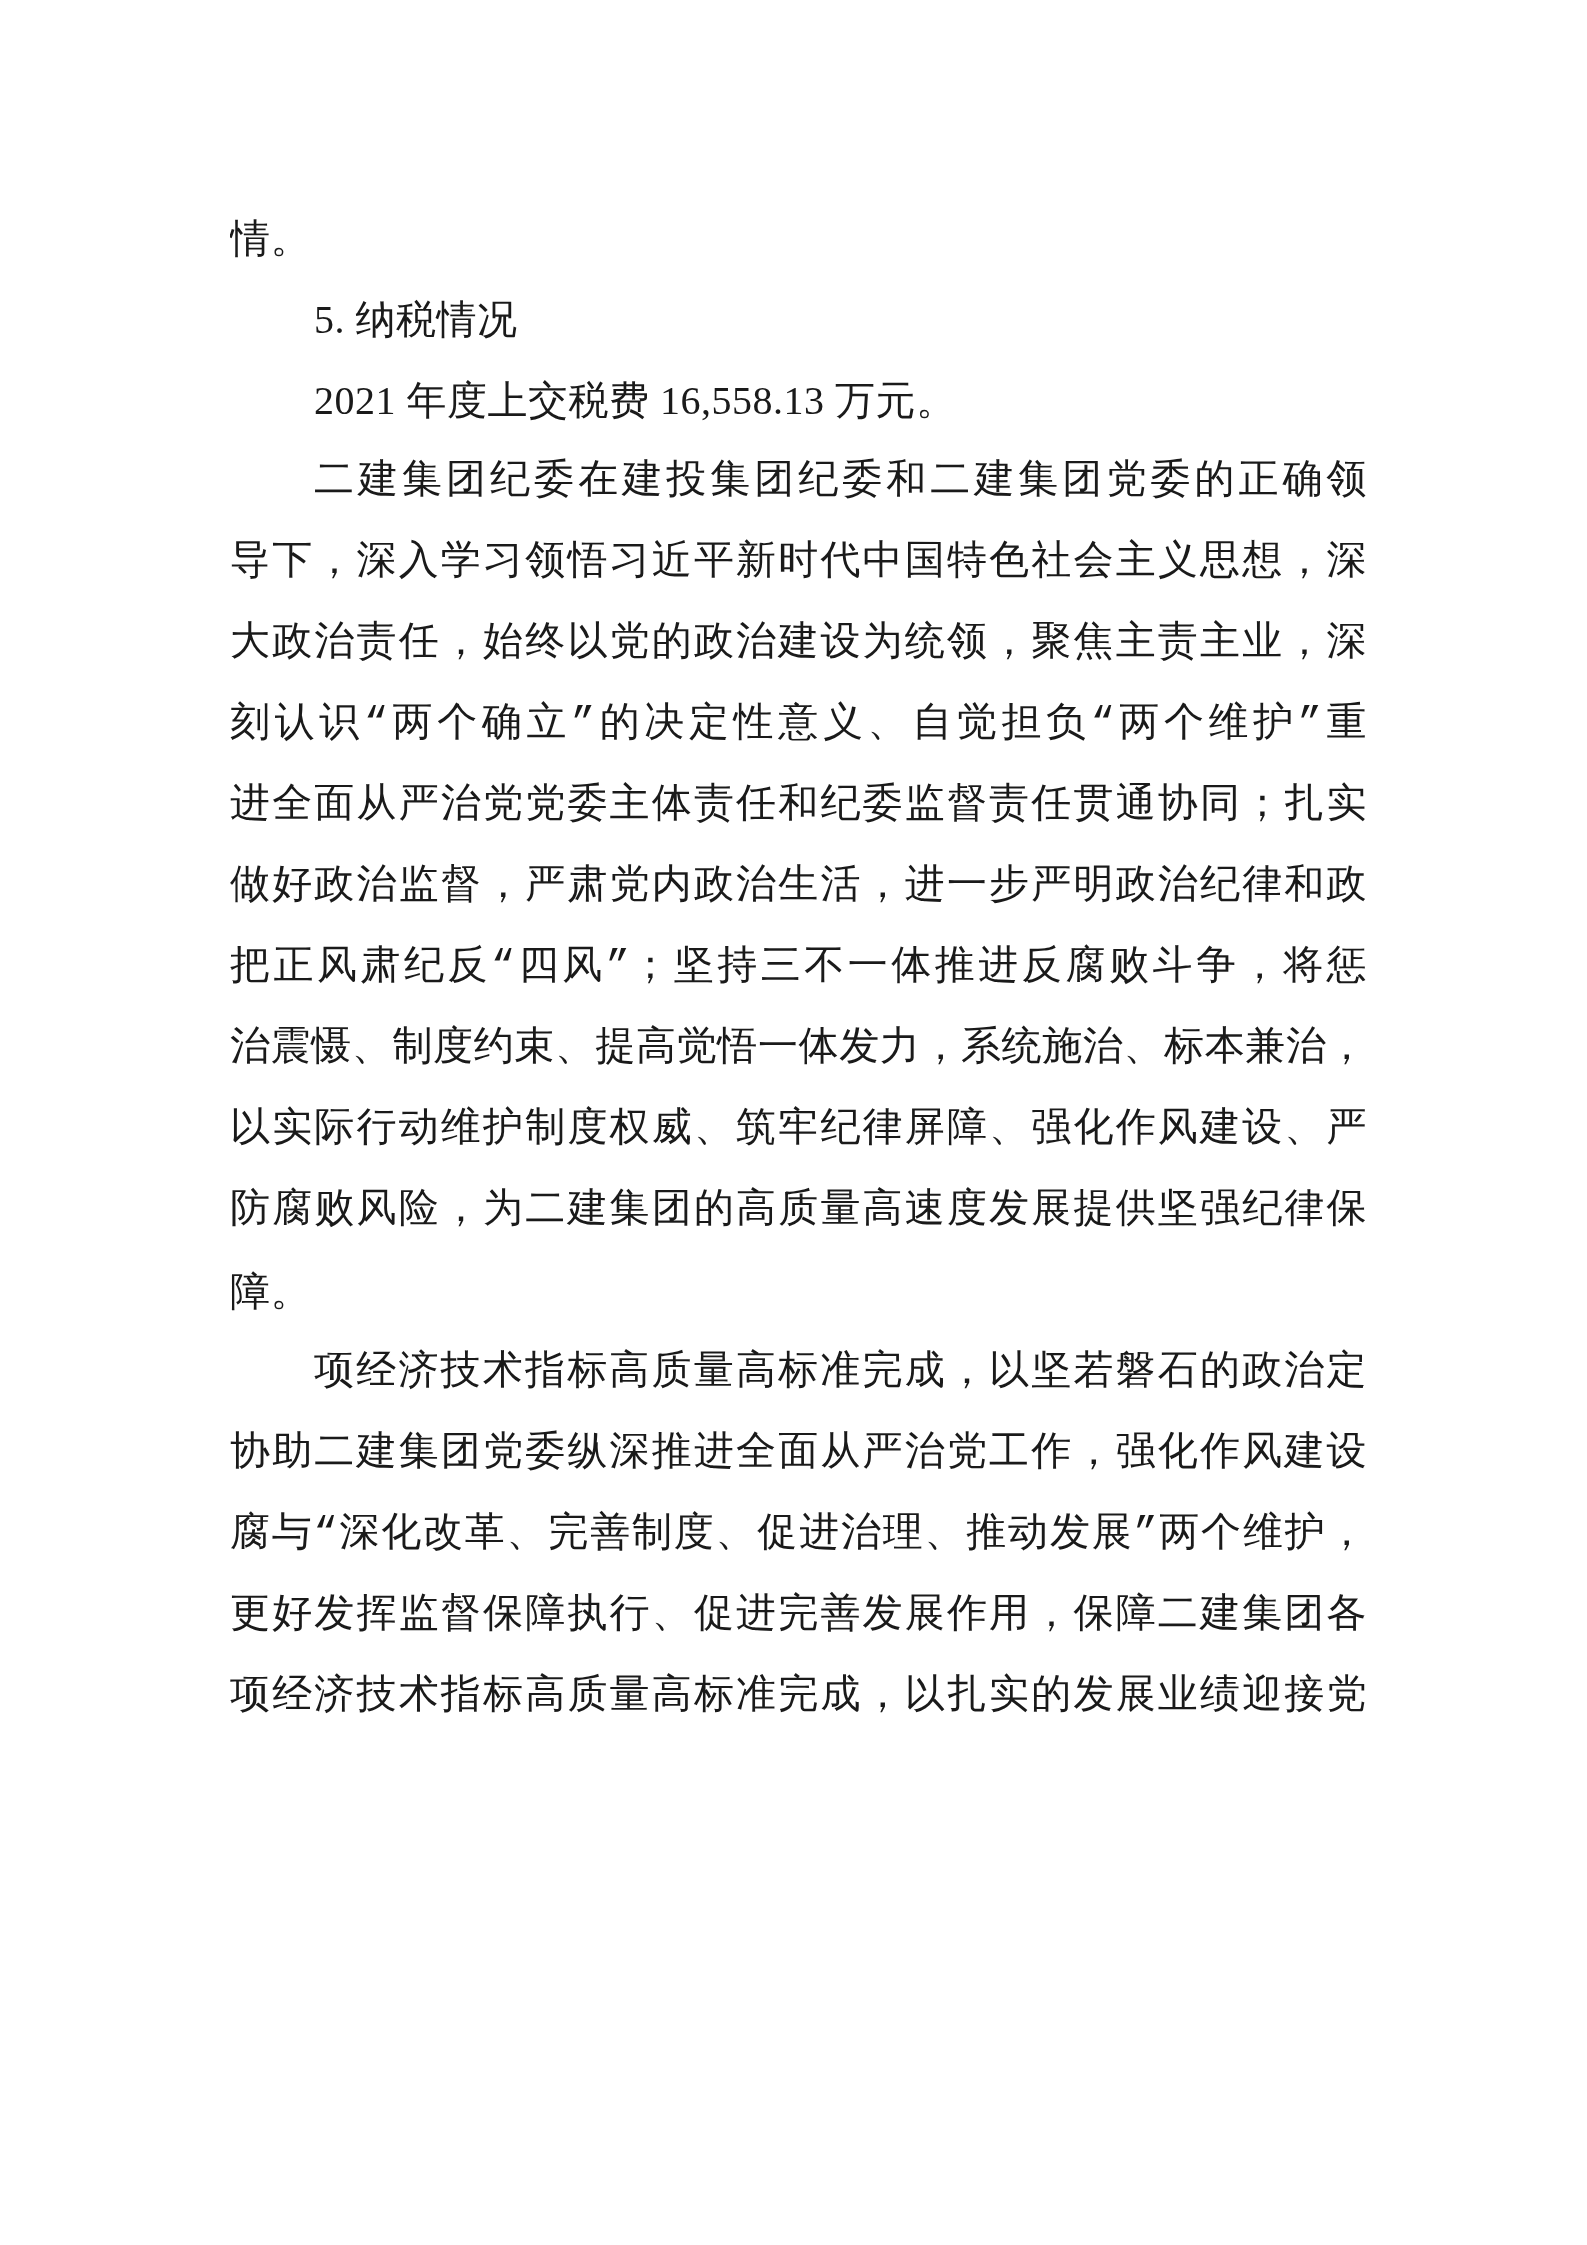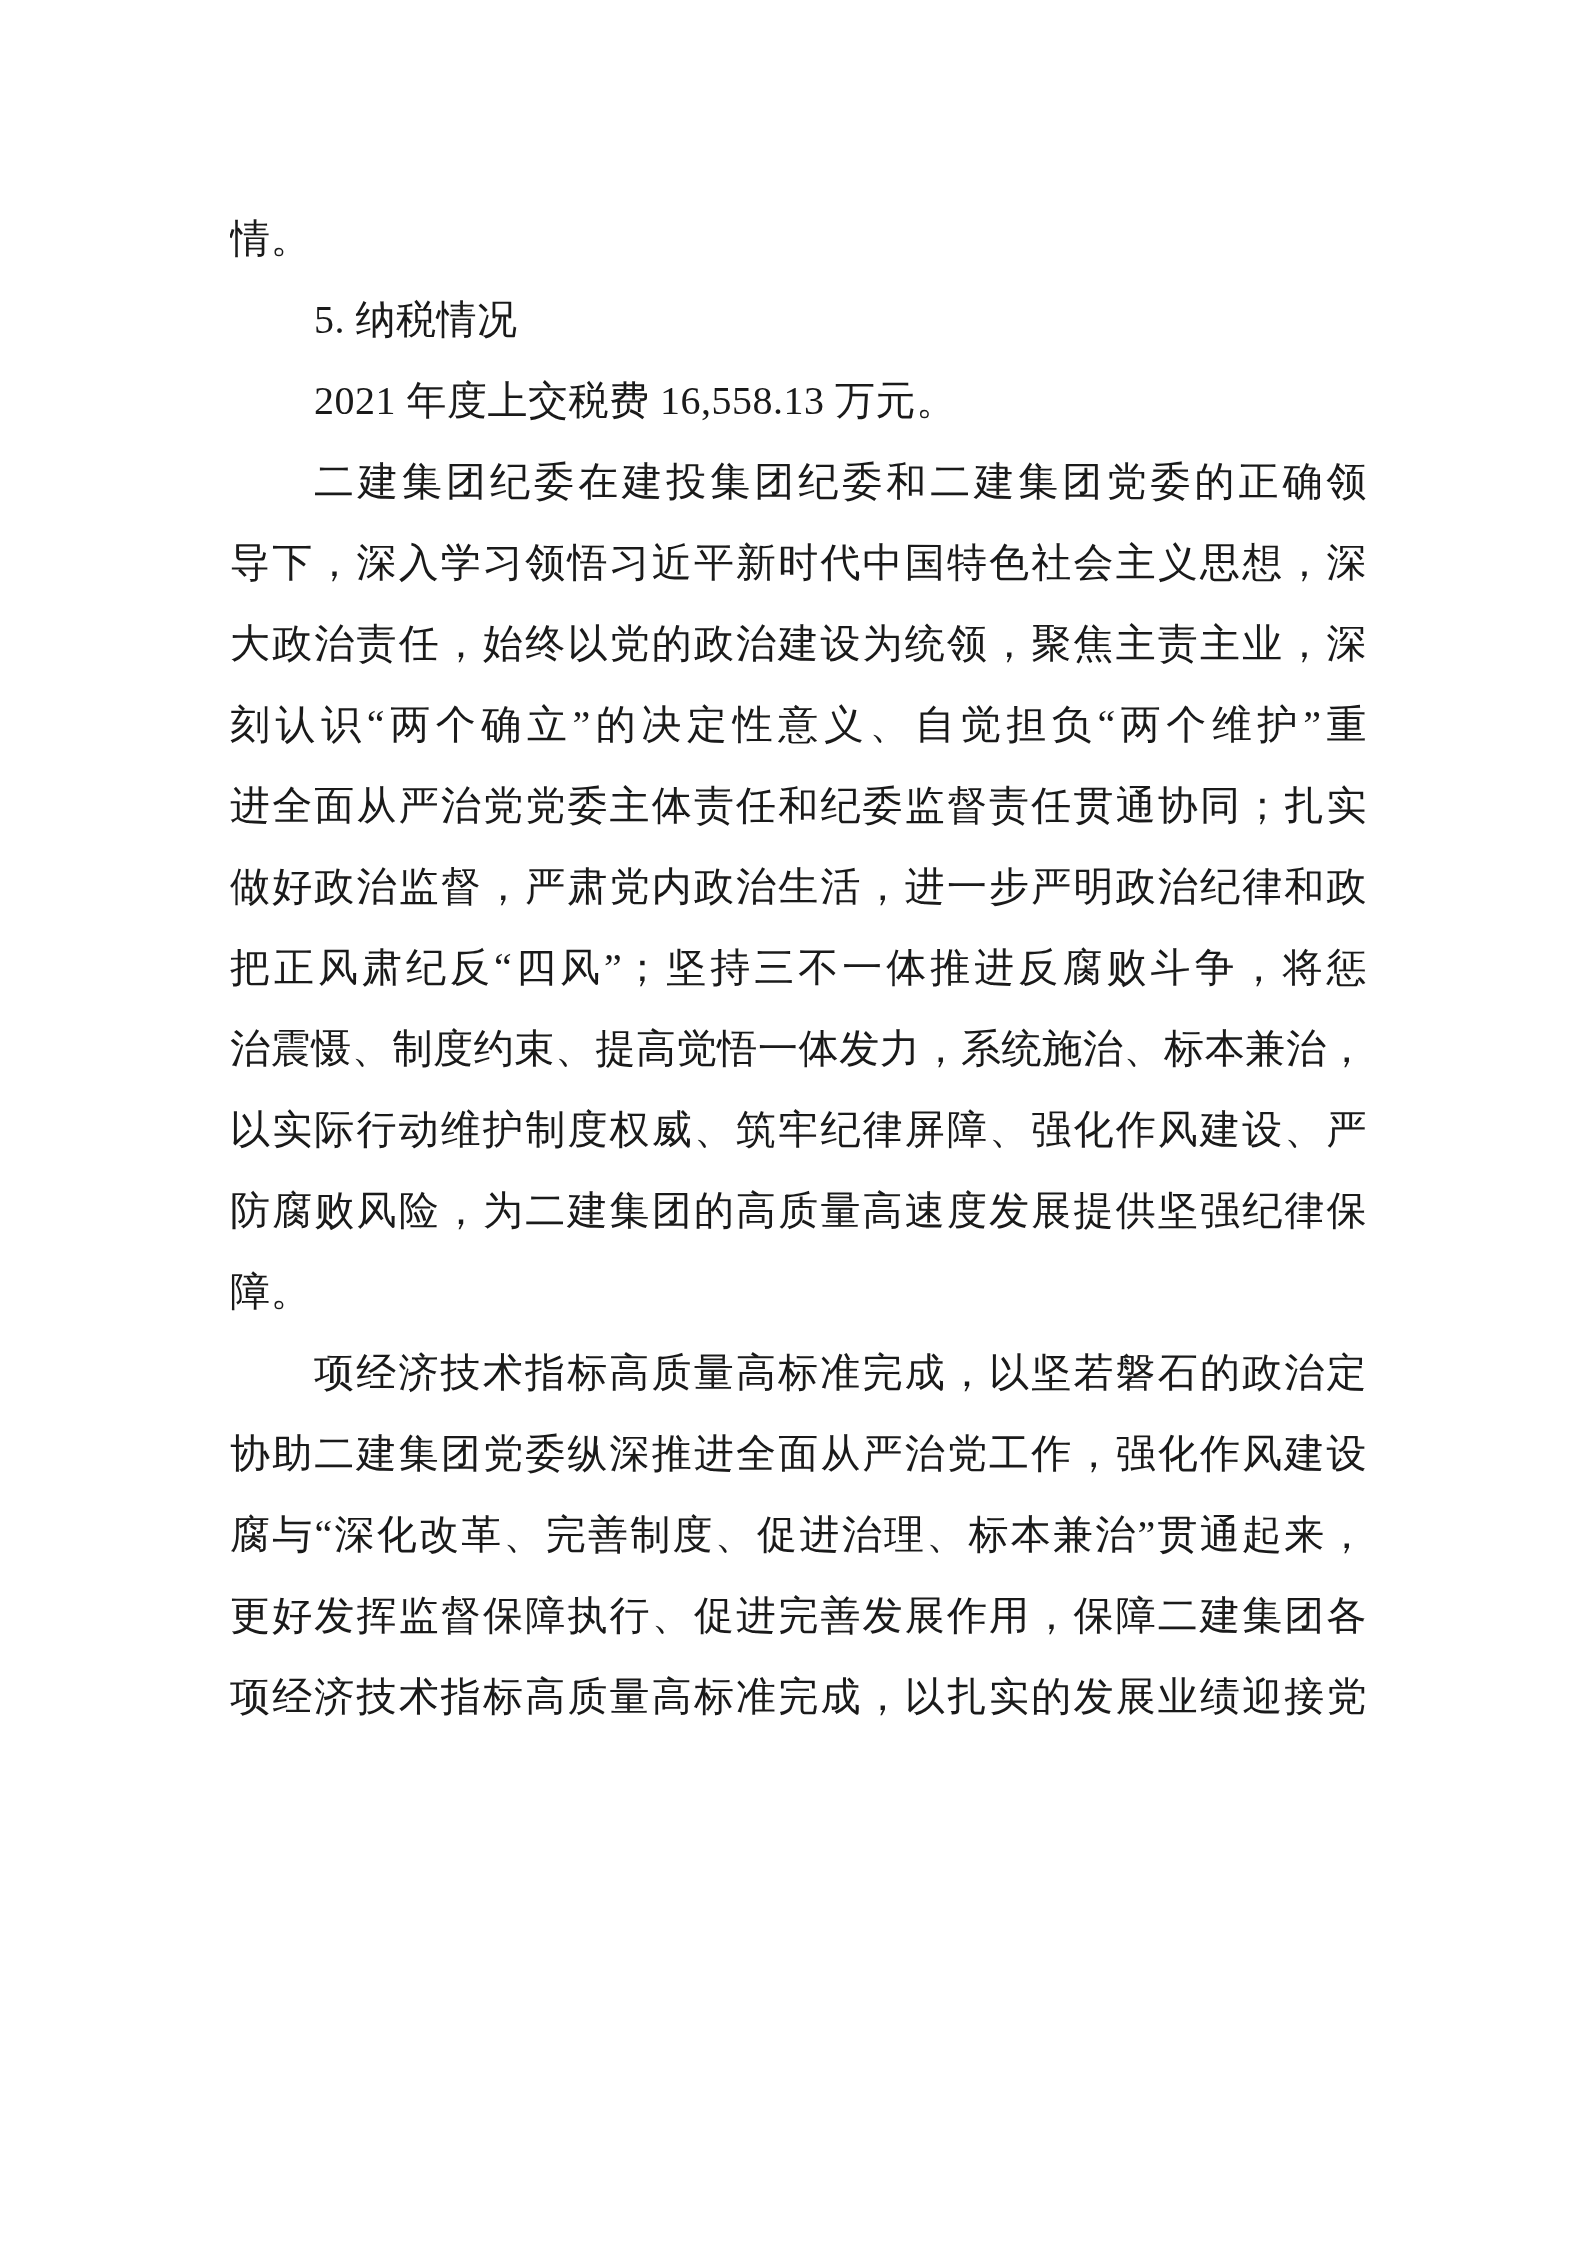--- a/index.html
+++ b/index.html
@@ -27,20 +27,21 @@
   }
   .line {
     height: 81px;
     overflow: hidden;
     text-align: left;
   }
   .line.justify {
     text-align: justify;
     text-align-last: justify;
     text-justify: inter-character;
+    font-family: Liberation Mono, monospace;
   }
   .line.indent {
     text-indent: 84px;
   }
 </style>
 </head>
 <body>
 
 <div class="page">
   <div class="text-block">
@@ -53,17 +54,17 @@
     <div class="line justify">刻认识“两个确立”的决定性意义、自觉担负“两个维护”重</div>
     <div class="line justify">进全面从严治党党委主体责任和纪委监督责任贯通协同；扎实</div>
     <div class="line justify">做好政治监督，严肃党内政治生活，进一步严明政治纪律和政</div>
     <div class="line justify">把正风肃纪反“四风”；坚持三不一体推进反腐败斗争，将惩</div>
     <div class="line justify">治震慑、制度约束、提高觉悟一体发力，系统施治、标本兼治，</div>
     <div class="line justify">以实际行动维护制度权威、筑牢纪律屏障、强化作风建设、严</div>
     <div class="line justify">防腐败风险，为二建集团的高质量高速度发展提供坚强纪律保</div>
     <div class="line">障。</div>
     <div class="line indent justify">项经济技术指标高质量高标准完成，以坚若磐石的政治定力，</div>
     <div class="line justify">协助二建集团党委纵深推进全面从严治党工作，强化作风建设</div>
-    <div class="line justify">腐与“深化改革、完善制度、促进治理、标本兼治”贯通起来，</div>
+    <div class="line justify">腐与“深化改革、完善制度、促进治理、推动发展”两个维护，</div>
     <div class="line justify">更好发挥监督保障执行、促进完善发展作用，保障二建集团各</div>
     <div class="line justify">项经济技术指标高质量高标准完成，以扎实的发展业绩迎接党</div>
   </div>
 </div>
 
 </body></html>

